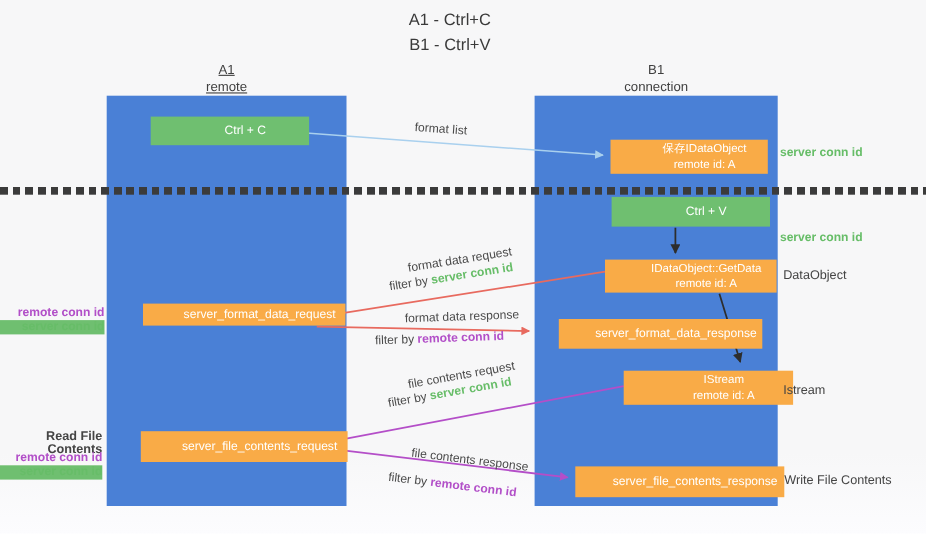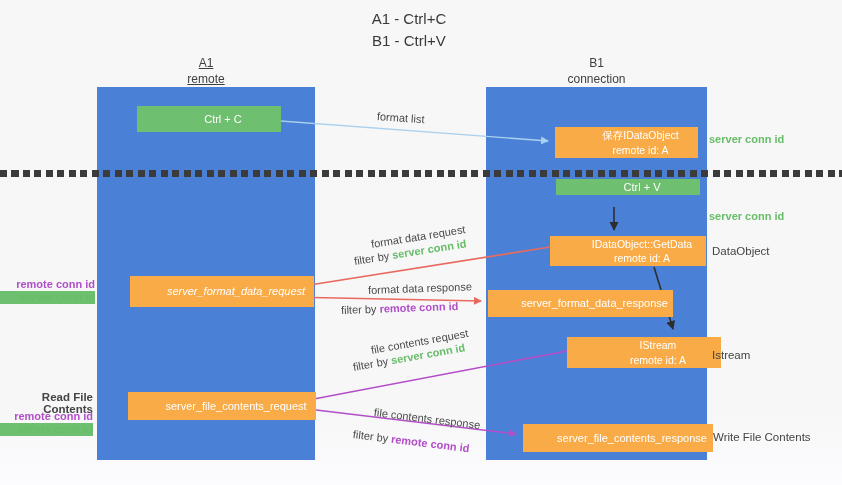--- a/index.html
+++ b/index.html
@@ -22,24 +22,24 @@
   .lane.right{left:486px;width:221px;}
   .divider{position:absolute;left:0;top:170px;width:842px;height:7px;
            background:repeating-linear-gradient(90deg,#3b3b3b 0 7px,transparent 7px 11.5px);}
   .node{position:absolute;display:flex;flex-direction:column;align-items:center;
         justify-content:center;text-align:center;color:#fff;font-size:11px;line-height:1.3;padding-left:28px;}
   .node.two{font-size:10.5px;line-height:1.35;}
   .green{background:var(--box-green);}
   .orange{background:var(--box-orange);}
   .n-ctrlc{left:137px;top:106px;width:116px;height:26px;}
   .n-save{left:555px;top:127px;width:115px;height:31px;}
-  .n-ctrlv{left:556px;top:179px;width:116px;height:16px;}
+  .n-ctrlv{left:556px;top:179px;width:116px;height:27px;}
   .n-getdata{left:550px;top:236px;width:128px;height:30px;}
-  .n-fmtreq{left:130px;top:276px;width:156px;height:31px;font-style:italic;}
-  .n-fmtresp{left:488px;top:290px;width:157px;height:27px;align-items:center;}
+  .n-fmtreq{left:130px;top:276px;width:156px;height:20px;}
+  .n-fmtresp{left:508px;top:290px;width:157px;height:27px;align-items:center;}
   .n-istream{left:567px;top:337px;width:126px;height:31px;}
   .n-filereq{left:128px;top:392px;width:160px;height:28px;}
   .n-fileresp{left:523px;top:424px;width:162px;height:28px;}
   .arrows{position:absolute;left:0;top:0;width:842px;height:485px;pointer-events:none;}
   .arr{fill:none;stroke-width:1.6px;}
   .arr.blue{stroke:var(--arrow-blue);stroke-width:1.4px;}
   .arr.black{stroke:var(--arrow-black);}
   .arr.red{stroke:var(--arrow-red);}
   .arr.purple{stroke:var(--arrow-purple);}
   .lbl{position:absolute;font-size:11px;color:#4a4a4a;white-space:nowrap;

